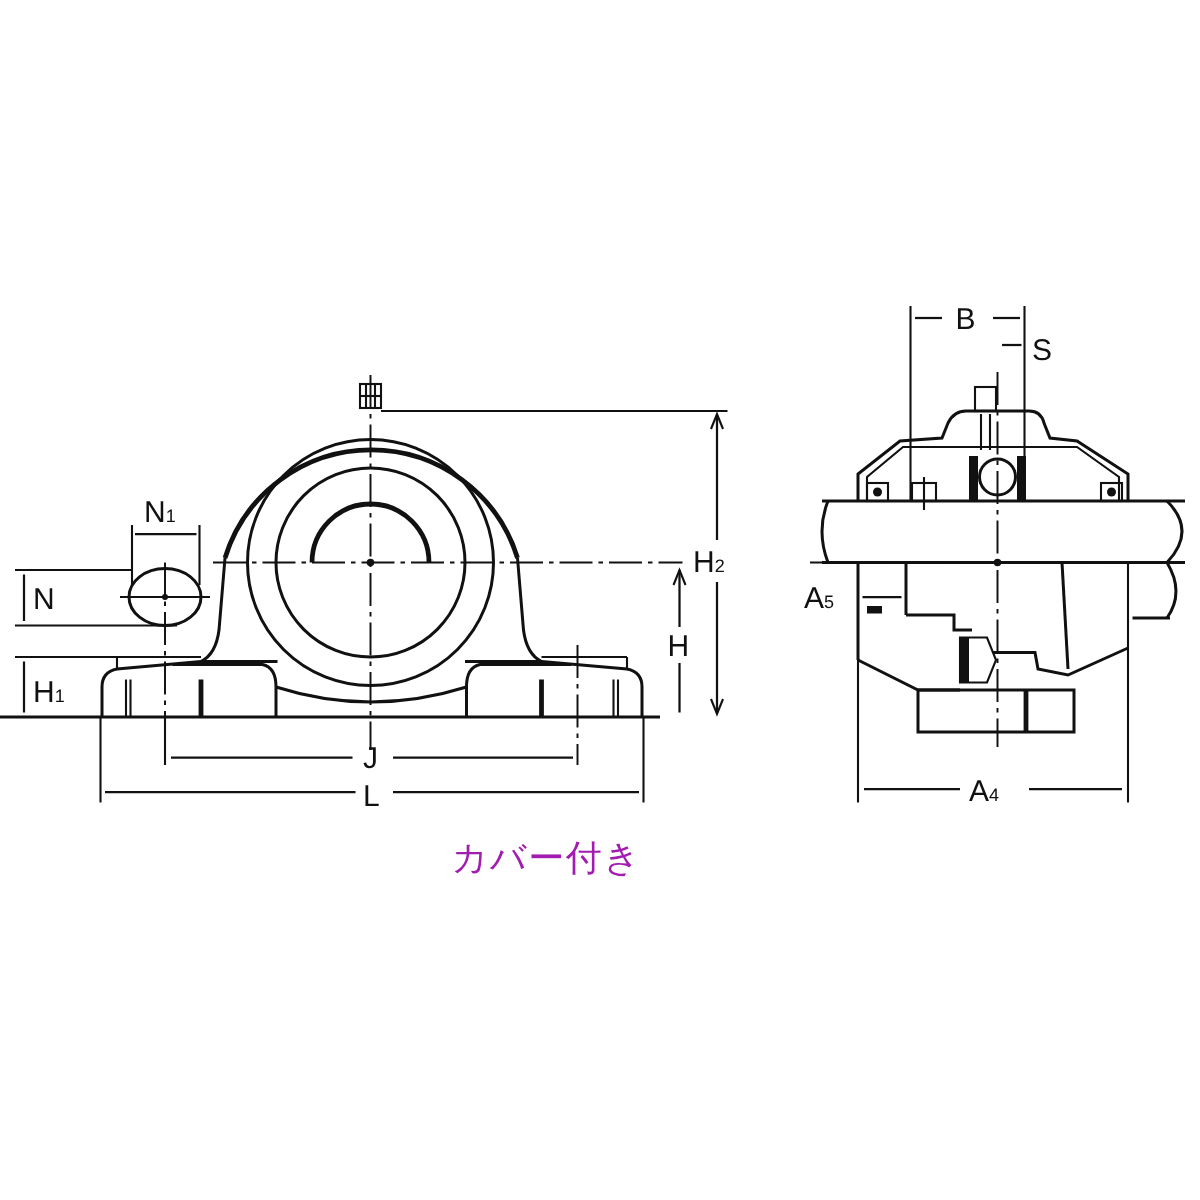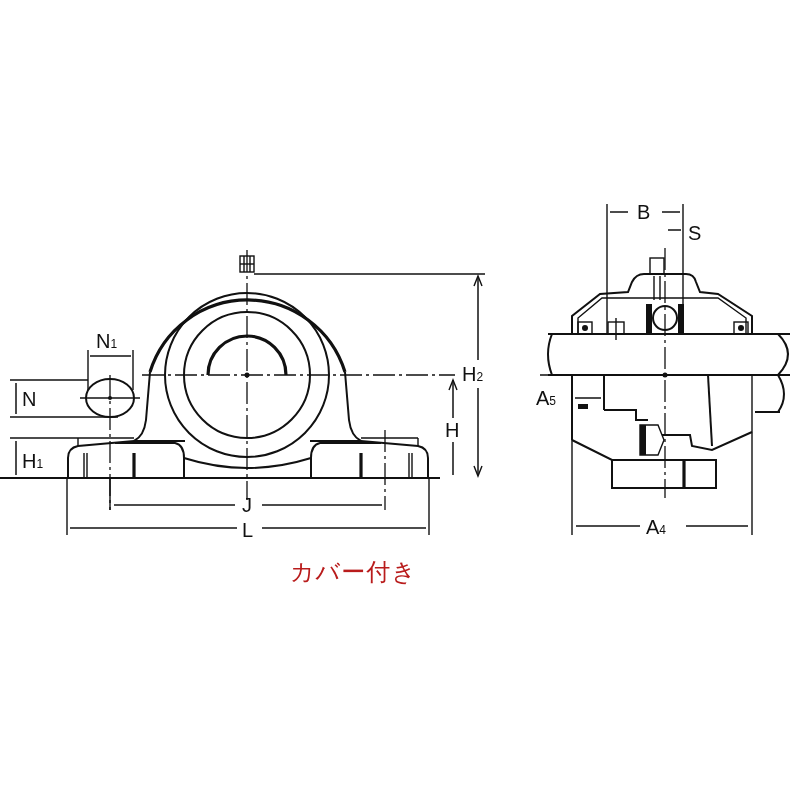--- a/index.html
+++ b/index.html
@@ -6,21 +6,21 @@
     body { width: 800px; height: 800px; position: relative; overflow: hidden;
            font-family: "Liberation Sans", "DejaVu Sans", sans-serif; }
     svg { position: absolute; left: 0; top: 0; }
     .ln { stroke: #111; fill: none; stroke-width: 2; }
     .thin { stroke: #111; fill: none; stroke-width: 1.4; }
     .thick { stroke: #111; fill: none; stroke-width: 3.2; }
     .cl { stroke: #111; fill: none; stroke-width: 1.3; stroke-dasharray: 22 4 3 4; }
     .dim { stroke: #111; fill: none; stroke-width: 1.5; }
     .lbl { font-family: "Liberation Sans", "DejaVu Sans", sans-serif; font-size: 20px; fill: #111; }
     .sub { font-size: 12px; }
-    .caption { position: absolute; left: 290px; top: 556px; font-size: 24px; color: #b91c1c;
+    .caption { position: absolute; left: 301px; top: 556px; font-size: 24px; color: #a21caf;
                font-family: "DejaVu Sans", "Liberation Sans", sans-serif; letter-spacing: 1px; }
   </style>
 </head>
 <body>
 
 <svg width="800" height="800" viewBox="0 0 800 800">
 
   <g>
 
     <g>

